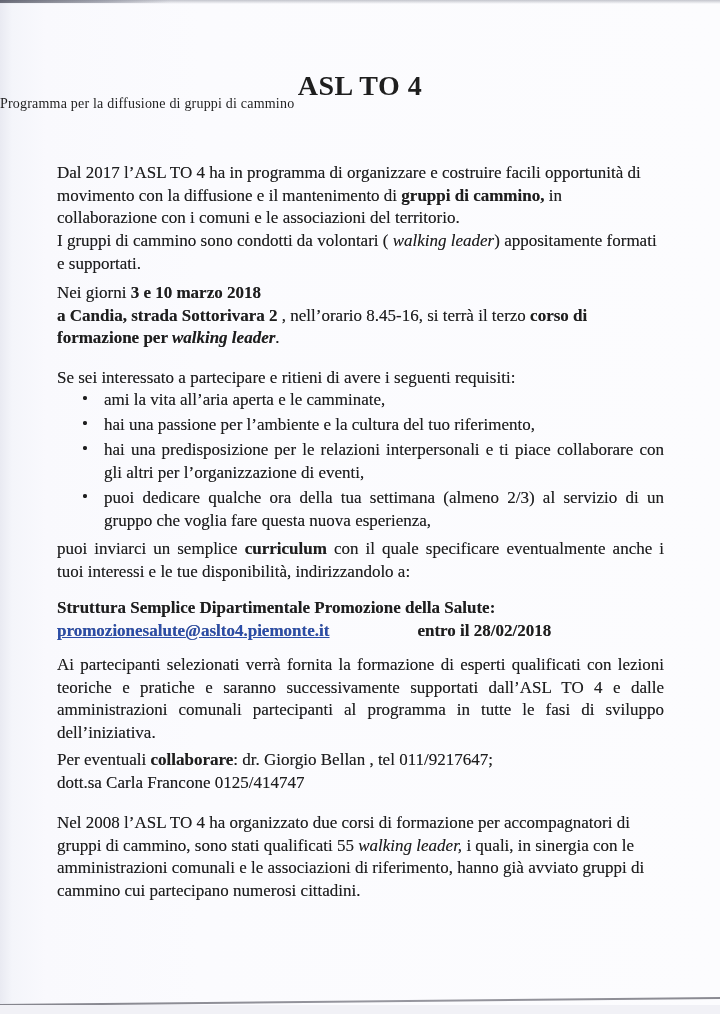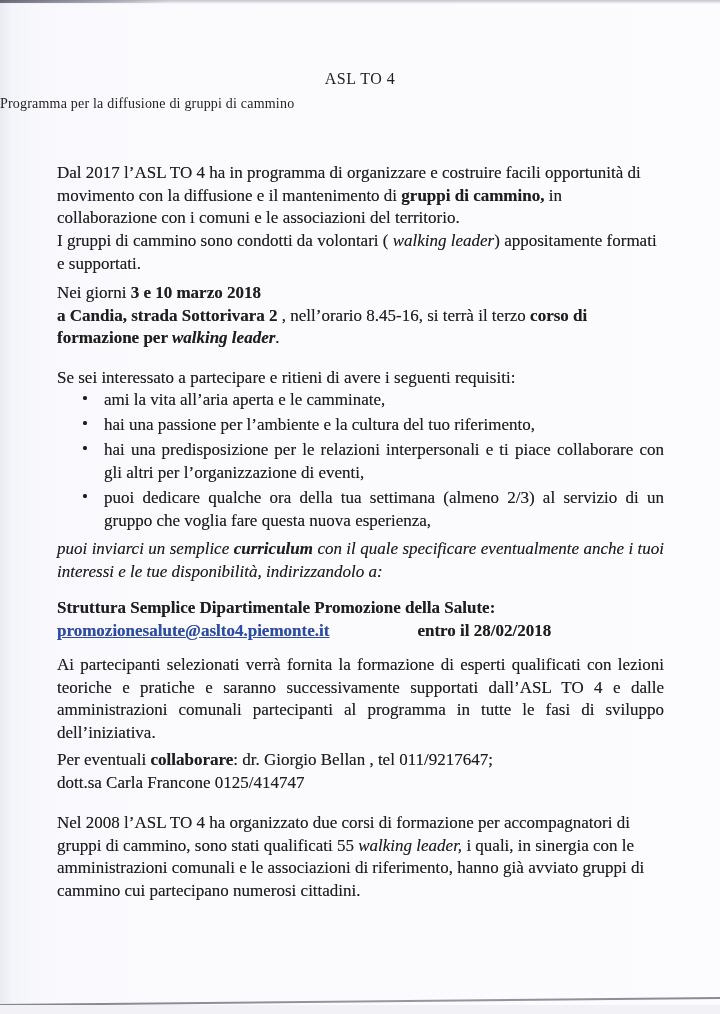--- a/index.html
+++ b/index.html
@@ -26,21 +26,21 @@
     background: linear-gradient(90deg, #84848c, #97979f 55%, #8a8a92);
     transform: rotate(-0.55deg);
     transform-origin: left center;
   }
   .scan-bottom-area {
     position: absolute; top: 1005px; left: 0; right: 0; height: 9px;
     background: #f1f1f6;
   }
   .doc-title {
     position: absolute; top: 70px; left: 0; width: 100%;
-    text-align: center; font-size: 16px; font-weight: 400; margin: 0;
+    text-align: center; font-size: 28px; font-weight: 700; margin: 0;
     letter-spacing: 0.5px;
   }
   .doc-subtitle {
     position: absolute; top: 96px; left: 0; width: 100%;
     font-size: 14px; font-weight: 400; margin: 0;
     letter-spacing: 0.2px;
   }
   .content {
     position: absolute; left: 57px; width: 607px; top: 0; height: 100%;
     font-size: 17px; line-height: 22.7px;
@@ -49,21 +49,21 @@
   }
   .content p, .content div.block { position: absolute; margin: 0; left: 0; width: 100%; }
   .p-intro   { top: 142px; }
   .p-course  { top: 262px; }
   .p-reqs    { top: 347px; }
   .req-list  { position: absolute; top: 369px; left: 0; width: 100%;
                margin: 0; padding: 0; list-style: none; }
   .req-list li { position: relative; padding-left: 47px; margin-bottom: 2.5px;
                  text-align: justify; }
   .req-list .blt { position: absolute; left: 25px; top: -1px; font-size: 17px; }
-  .p-cv      { top: 518px; text-align: justify; font-style: italic; }
+  .p-cv      { top: 518px; text-align: justify; }
   .p-contact { top: 577px; font-weight: 700; }
   .contact-line2 { margin-top: 0px; }
   .email-link { font-weight: 700; text-decoration: underline; cursor: pointer; }
   .deadline  { margin-left: 88px; font-weight: 700; }
   .p-training { top: 634px; text-align: justify; }
   .p-info    { top: 729px; }
   .p-history { top: 792px; }
   b { font-weight: 700; }
   i { font-style: italic; }
   .bi { font-weight: 700; font-style: italic; }

